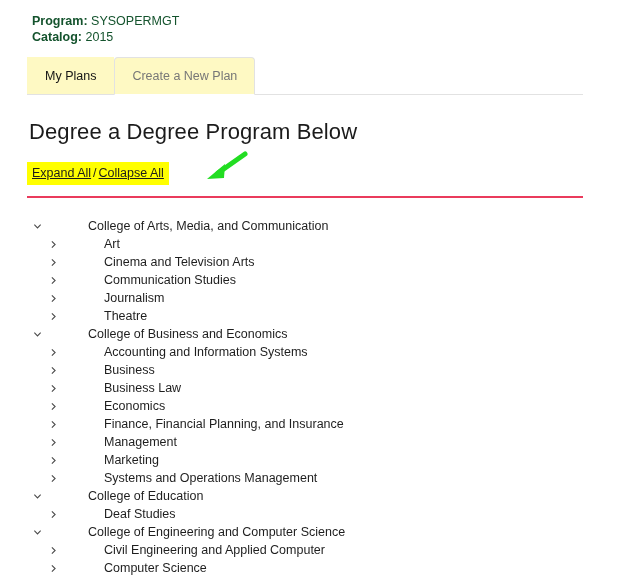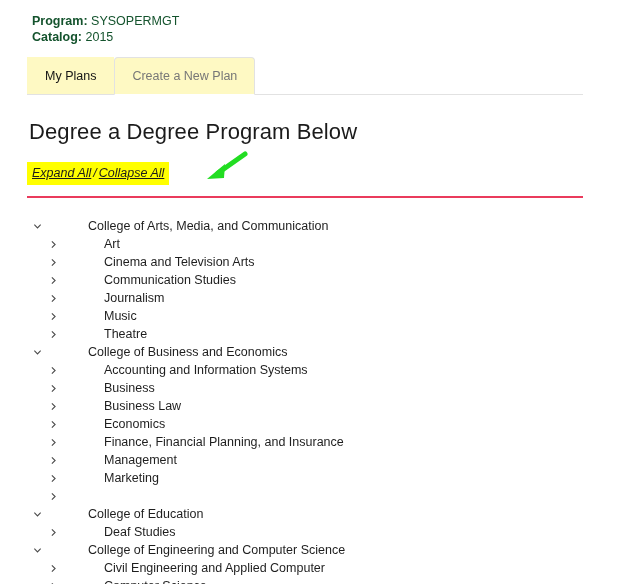--- a/index.html
+++ b/index.html
@@ -76,21 +76,20 @@
     letter-spacing: 0.1px;
   }
 
   .toggle-all {
     display: inline-block;
     margin: 17px 0 0 -2px;
     padding: 3px 5px 4px 5px;
     background: #ffff00;
     font-size: 12.5px;
     line-height: 16px;
-    font-style: italic;
   }
   .toggle-all a {
     color: #1b1b1b;
     text-decoration: underline;
   }
   .toggle-all .sep {
     color: #1b1b1b;
     text-decoration: none;
     padding: 0 2px;
   }
@@ -214,28 +213,20 @@
           </svg>
         </span>
         <span class="label">Journalism</span>
       </div>
       <div class="tree-row row-child">
         <span class="chev">
           <svg width="9" height="9" viewBox="0 0 10 10">
             <path d="M3.2 1.5 L6.8 5 L3.2 8.5" fill="none" stroke="#4a4a4a" stroke-width="1.2"></path>
           </svg>
         </span>
-        <span class="label">Music</span>
-      </div>
-      <div class="tree-row row-child">
-        <span class="chev">
-          <svg width="9" height="9" viewBox="0 0 10 10">
-            <path d="M3.2 1.5 L6.8 5 L3.2 8.5" fill="none" stroke="#4a4a4a" stroke-width="1.2"></path>
-          </svg>
-        </span>
         <span class="label">Theatre</span>
       </div>
       <div class="tree-row row-parent">
         <span class="chev">
           <svg width="9" height="9" viewBox="0 0 10 10">
             <path d="M1.5 3 L5 6.6 L8.5 3" fill="none" stroke="#4a4a4a" stroke-width="1.2"></path>
           </svg>
         </span>
         <span class="label">College of Business and Economics</span>
       </div>
@@ -294,20 +285,21 @@
           </svg>
         </span>
         <span class="label">Marketing</span>
       </div>
       <div class="tree-row row-child">
         <span class="chev">
           <svg width="9" height="9" viewBox="0 0 10 10">
             <path d="M3.2 1.5 L6.8 5 L3.2 8.5" fill="none" stroke="#4a4a4a" stroke-width="1.2"></path>
           </svg>
         </span>
+        <span class="label">Systems and Operations Management</span>
       </div>
       <div class="tree-row row-parent">
         <span class="chev">
           <svg width="9" height="9" viewBox="0 0 10 10">
             <path d="M1.5 3 L5 6.6 L8.5 3" fill="none" stroke="#4a4a4a" stroke-width="1.2"></path>
           </svg>
         </span>
         <span class="label">College of Education</span>
       </div>
       <div class="tree-row row-child">

